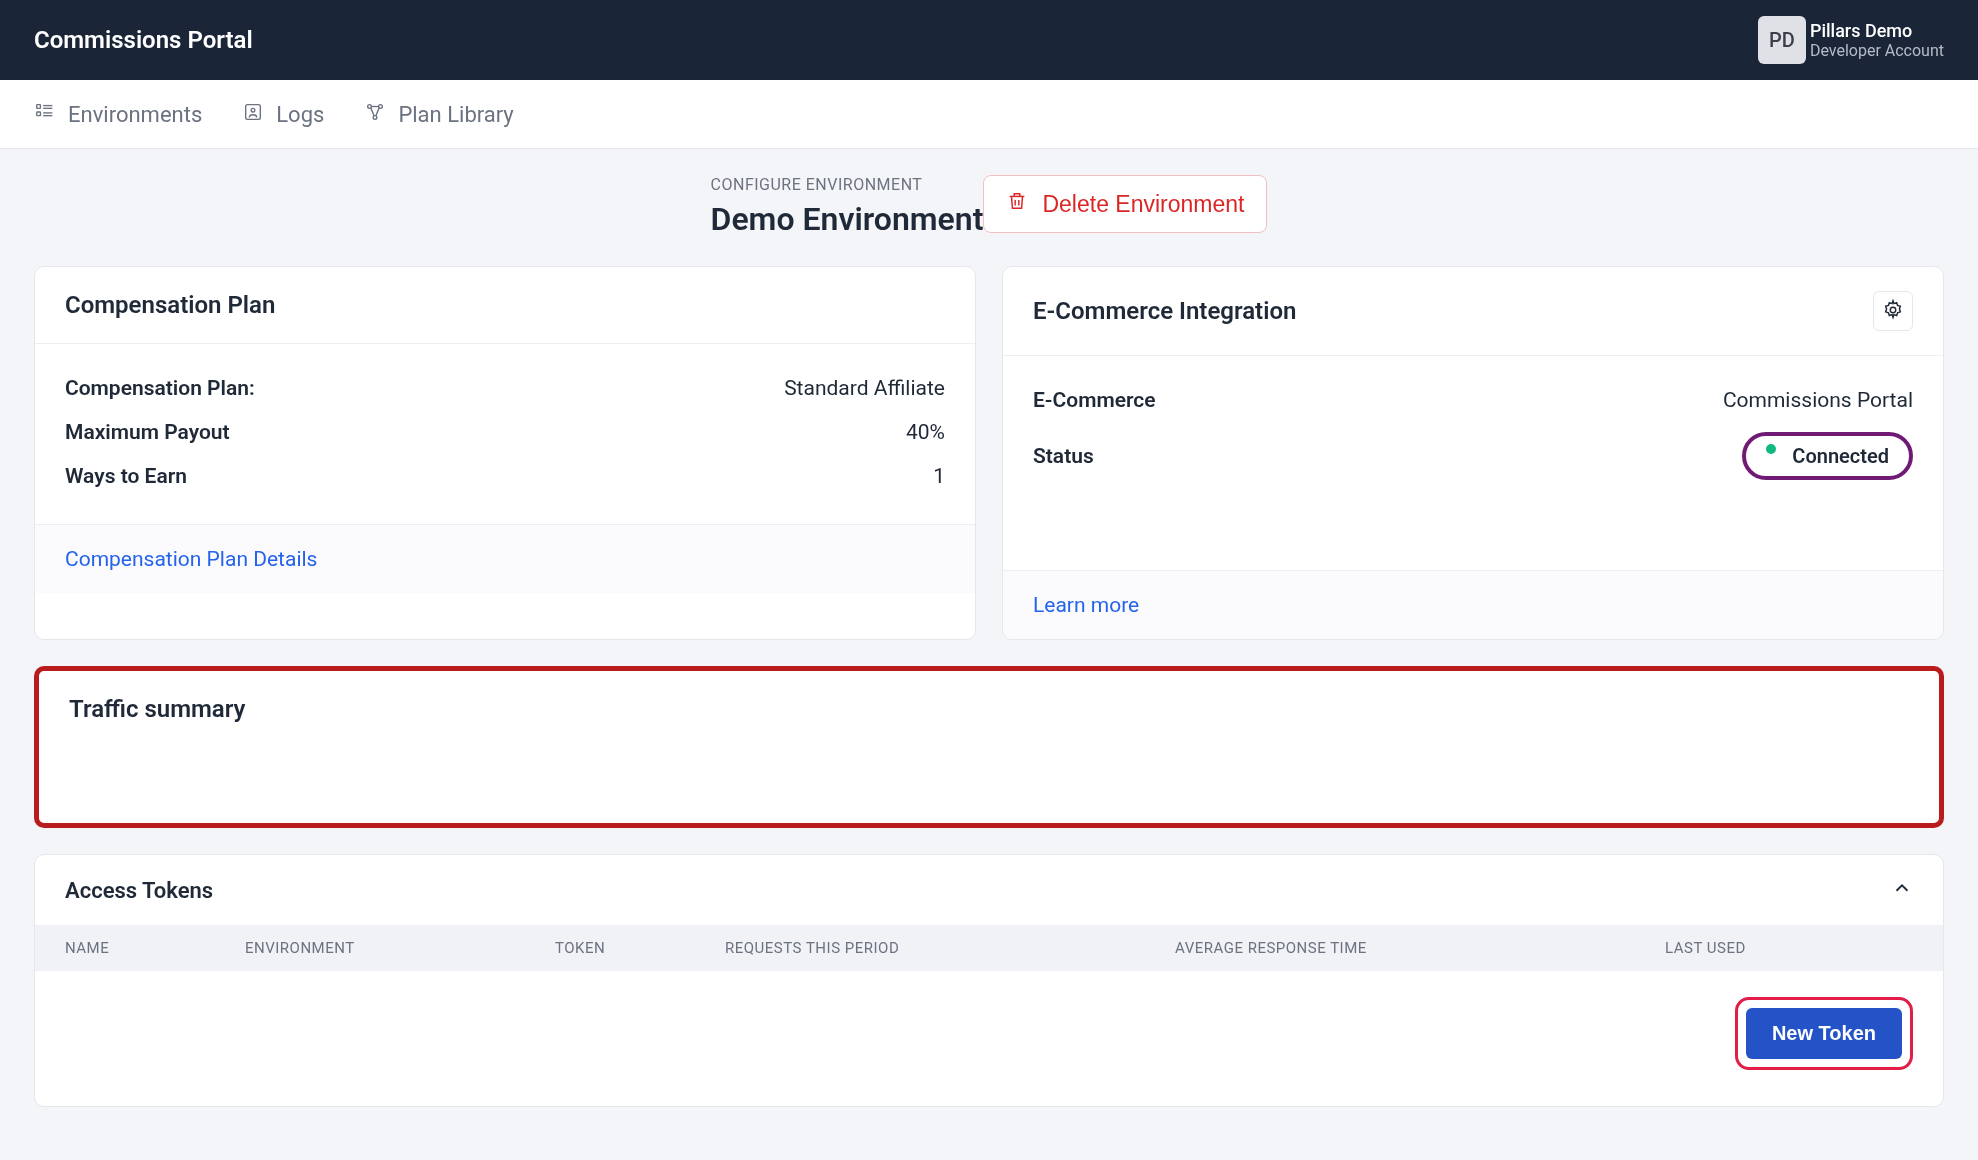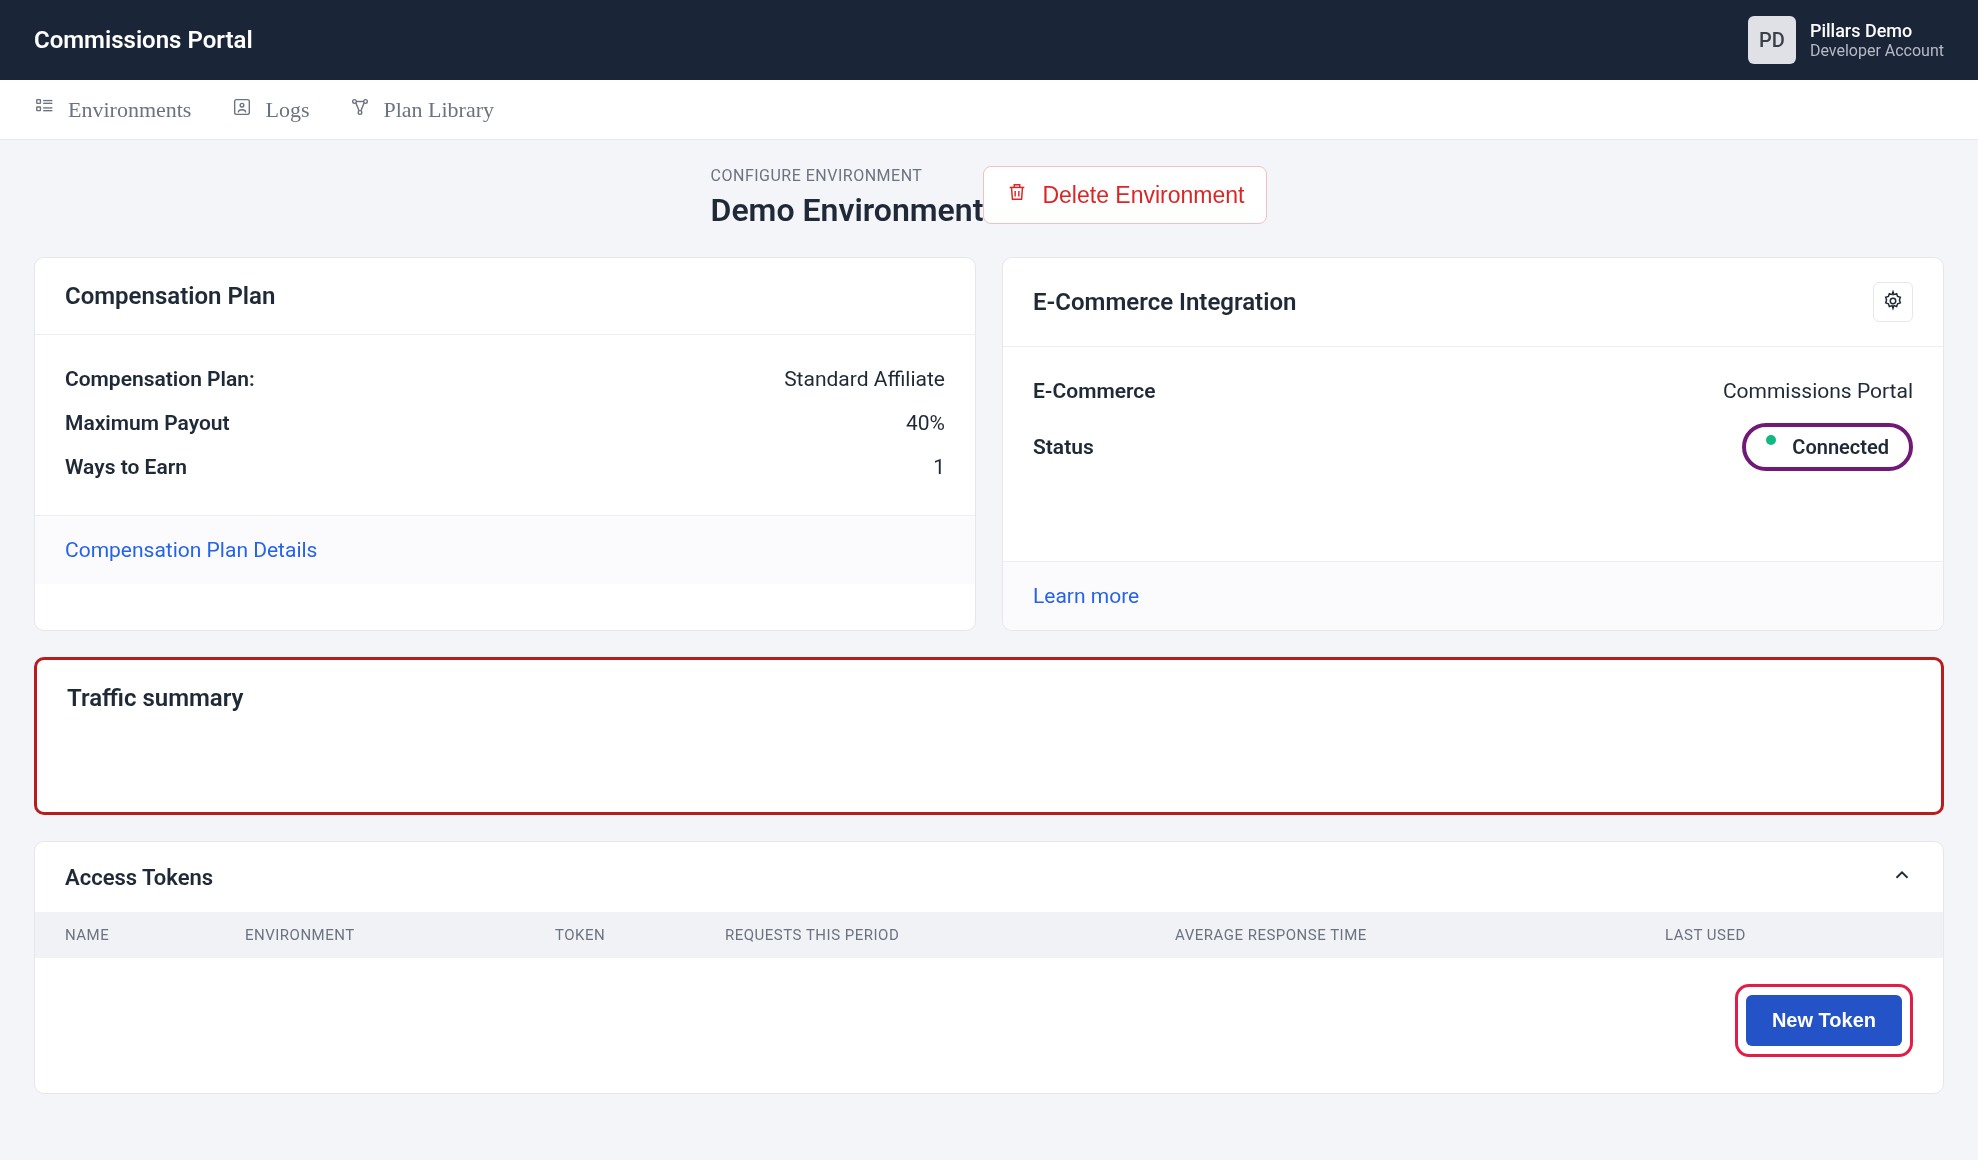--- a/index.html
+++ b/index.html
@@ -21,21 +21,21 @@
       padding: 14px 34px;
       height: 80px;
     }
     .app-title {
       font-size: 24px;
       font-weight: 600;
     }
     .user-block {
       display: flex;
       align-items: center;
-      gap: 14px;
+      gap: 4px;
     }
     .avatar {
       width: 48px;
       height: 48px;
       border-radius: 6px;
       background: #dfe1e7;
       color: #3b3f4a;
       display: flex;
       align-items: center;
       justify-content: center;
@@ -53,23 +53,22 @@
     .user-sub {
       font-size: 16px;
       color: #b4bbc7;
     }
     .nav-bar {
       background: #fff;
       border-bottom: 1px solid #e5e7eb;
       padding: 4px 34px;
       display: flex;
       gap: 40px;
-      height: 60px;
-      align-items: center;
-      font-family: Liberation Serif, serif;
+      height: 69px;
+      align-items: center;
     }
     .nav-item {
       display: flex;
       align-items: center;
       gap: 12px;
       font-size: 22px;
       color: #6b7280;
       cursor: pointer;
     }
     .nav-item svg {
@@ -198,21 +197,21 @@
       padding: 22px 30px;
       background: #fbfbfd;
     }
     .card-footer-link {
       color: #2563eb;
       font-size: 21px;
       cursor: pointer;
     }
     .traffic-section {
       background: #fff;
-      border: 3px solid #b91c1c;
+      border: 5px solid #b91c1c;
       border-radius: 10px;
       padding: 24px 30px 100px;
       margin-bottom: 26px;
     }
     .traffic-title {
       font-size: 24px;
       font-weight: 600;
     }
     .tokens-card {
       background: #fff;

